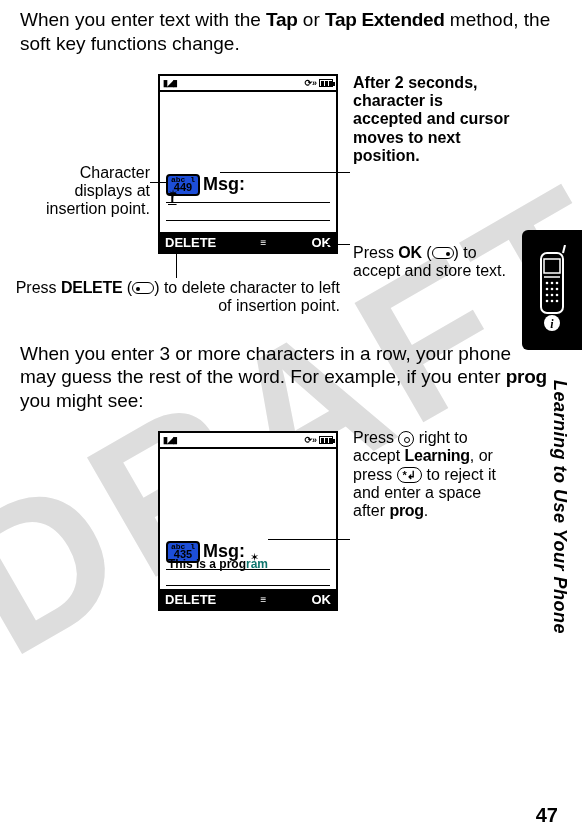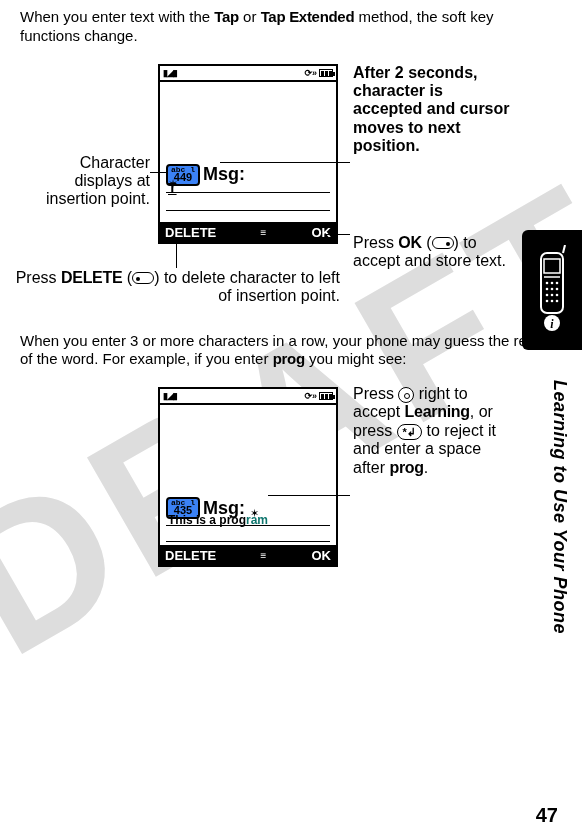--- a/index.html
+++ b/index.html
@@ -23,21 +23,21 @@
       letter-spacing: 10px;
       pointer-events: none;
       z-index: 0;
     }
     .page {
       position: relative;
       z-index: 1;
       padding: 8px 30px 10px 20px;
     }
     .para {
-      font-size: 15px;
+      font-size: 19px;
       line-height: 1.25;
       margin-bottom: 10px;
     }
     .bold-cn { font-family: "Arial Narrow", Arial, sans-serif; font-weight: bold; letter-spacing: -0.3px; }
     .figure-wrap {
       display: flex;
       justify-content: center;
       margin: 18px 0 18px 0;
       position: relative;
     }
@@ -80,21 +80,21 @@
     .fig1 .msg-row { top: 82px; left: 6px; }
     .fig2 .msg-row { top: 92px; left: 6px; }
     .badge {
       border: 2px solid #000;
       border-radius: 4px;
       padding: 0 3px 1px 3px;
       font-size: 9px;
       font-weight: bold;
       text-align: center;
       line-height: 0.9;
-      background: #3b82f6;
+      background: #1d4ed8;
     }
     .badge .abc { font-family: "Courier New", monospace; font-weight:bold; font-size:8px; }
     .badge .cnt { font-family: "Arial Narrow",Arial; font-weight:bold; font-size:11px; }
     .msg-label { font-family:"Arial Narrow",Arial; font-weight:bold; font-size:18px; }
     .text-line {
       position: absolute;
       left: 6px; right: 6px;
       border-top: 1px solid #000;
     }
     .fig1 .line1 { top: 110px; }

